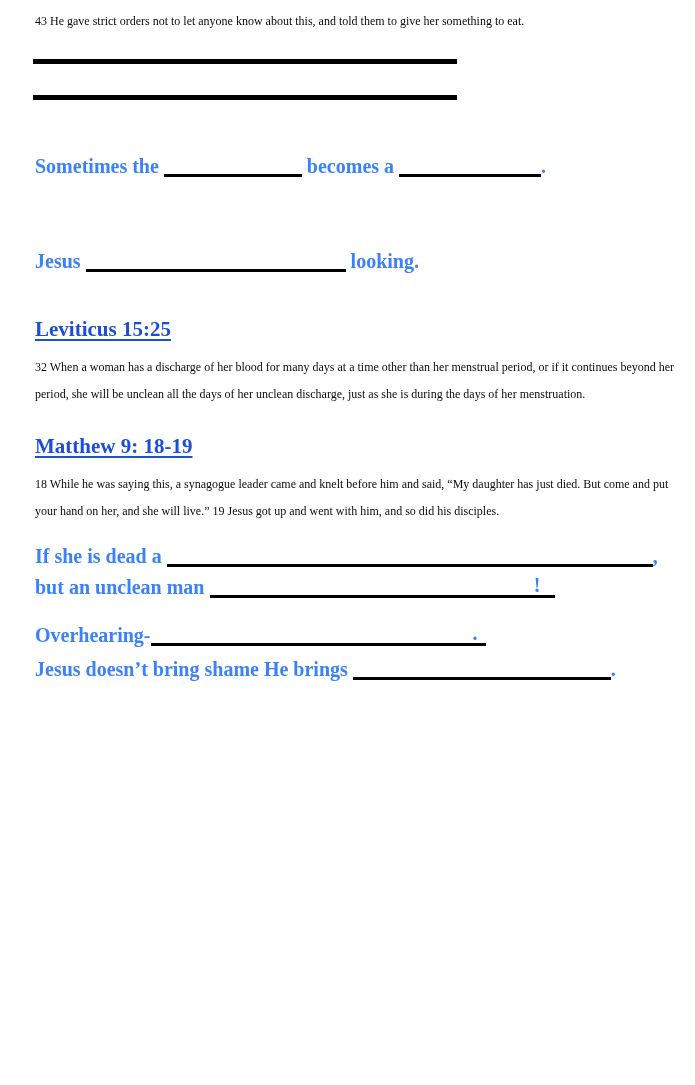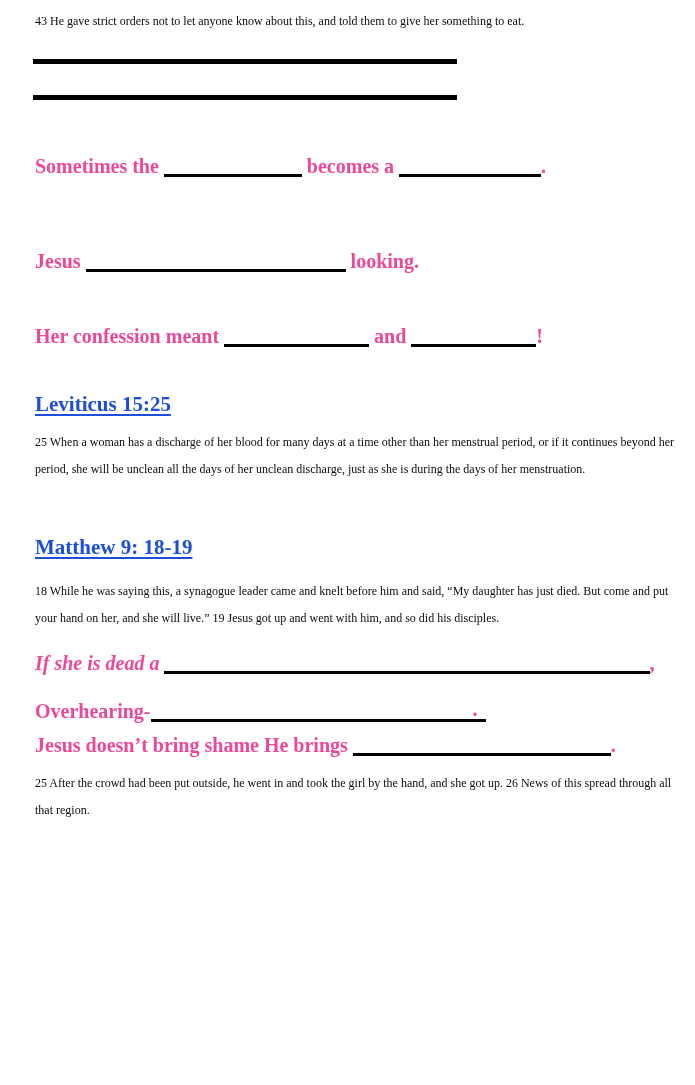--- a/index.html
+++ b/index.html
@@ -25,24 +25,24 @@
     font-weight: bold;
     text-decoration: underline;
     text-decoration-thickness: 2px;
     text-underline-offset: 3px;
     color: #1d4ed8;
   }
   .fill {
     font-size: 20px;
     line-height: 27px;
     font-weight: bold;
-    color: #ec4899;
+    color: #3b82f6;
     white-space: nowrap;
   }
-  .fill.pair { line-height: 31px; font-style: italic; }
+  .fill.pair { line-height: 31px; }
   .blank {
     display: inline-block;
     border-bottom: 3px solid #000;
     vertical-align: -4px;
     position: relative;
   }
   .blank.thin { border-bottom-width: 2px; }
   .blank .online {
     position: absolute;
     bottom: 0;
@@ -64,32 +64,31 @@
 
   <p class="para">43 He gave strict orders not to let anyone know about this, and told them to give her something to eat.</p>
 
   <div class="rule" style="margin-top:24px"></div>
   <div class="rule" style="margin-top:31px"></div>
 
   <p class="fill" style="margin-top:53px"><span>Sometimes the</span> <span class="blank" style="width:138px"></span> <span>becomes a</span> <span class="blank" style="width:142px"></span><span>.</span></p>
 
   <p class="fill" style="margin-top:68px"><span>Jesus</span> <span class="blank" style="width:260px"></span> <span>looking.</span></p>
 
-  <p class="fill" style="margin-top:48px"><span>Her confession meant</span> <span class="blank" style="width:145px"></span> <span>and</span> <span class="blank" style="width:125px"></span><span>!</span></p>
 
   <p class="heading" style="margin-top:40px">Leviticus 15:25</p>
-  <p class="para" style="margin-top:11px">25 When a woman has a discharge of her blood for many days at a time other than her menstrual period, or if it continues beyond her period, she will be unclean all the days of her unclean discharge, just as she is during the days of her menstruation.</p>
+  <p class="para" style="margin-top:11px">32 When a woman has a discharge of her blood for many days at a time other than her menstrual period, or if it continues beyond her period, she will be unclean all the days of her unclean discharge, just as she is during the days of her menstruation.</p>
 
-  <p class="heading" style="margin-top:50px">Matthew 9: 18-19</p>
-  <p class="para" style="margin-top:17px">18 While he was saying this, a synagogue leader came and knelt before him and said, “My daughter has just died. But come and put your hand on her, and she will live.” 19 Jesus got up and went with him, and so did his disciples.</p>
+  <p class="heading" style="margin-top:24px">Matthew 9: 18-19</p>
+  <p class="para" style="margin-top:11px">18 While he was saying this, a synagogue leader came and knelt before him and said, “My daughter has just died. But come and put your hand on her, and she will live.” 19 Jesus got up and went with him, and so did his disciples.</p>
 
   <div class="fill pair" style="margin-top:16px">
     <div><span>If she is dead a</span> <span class="blank" style="width:486px"></span><span>,</span></div>
+    <div><span>but an unclean man</span> <span class="blank" style="width:345px"><span class="online" style="right:14px">!</span></span></div>
   </div>
 
   <p class="fill" style="margin-top:19px"><span>Overhearing-</span><span class="blank" style="width:335px"><span class="online" style="right:8px">.</span></span></p>
 
   <p class="fill" style="margin-top:7px"><span>Jesus doesn’t bring shame He brings</span> <span class="blank" style="width:258px"></span><span>.</span></p>
 
 
-  <p class="para" style="margin-top:11px">25 After the crowd had been put outside, he went in and took the girl by the hand, and she got up. 26 News of this spread through all that region.</p>
 
 </div>
 
 </body></html>

